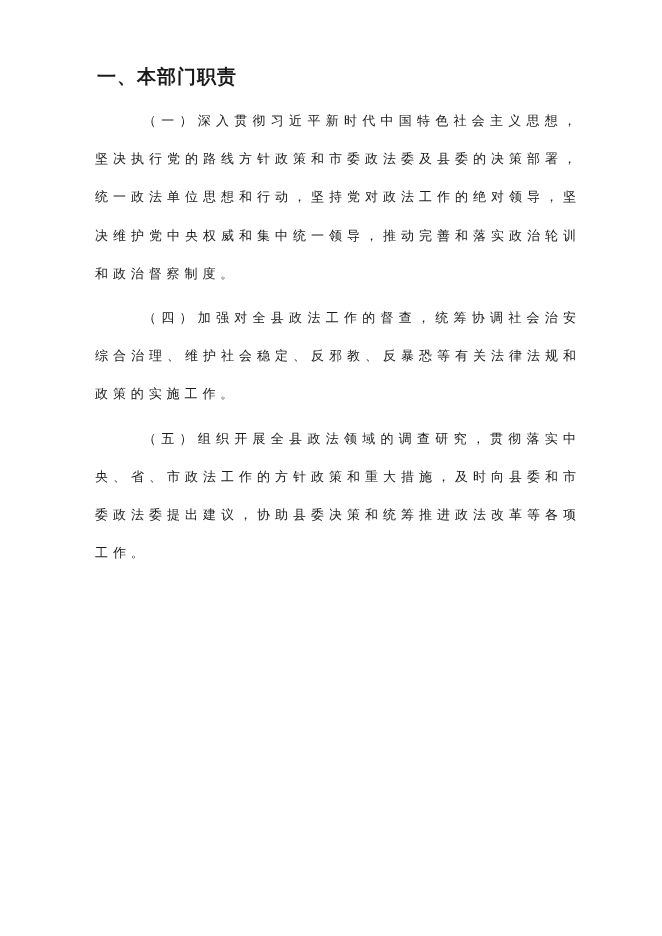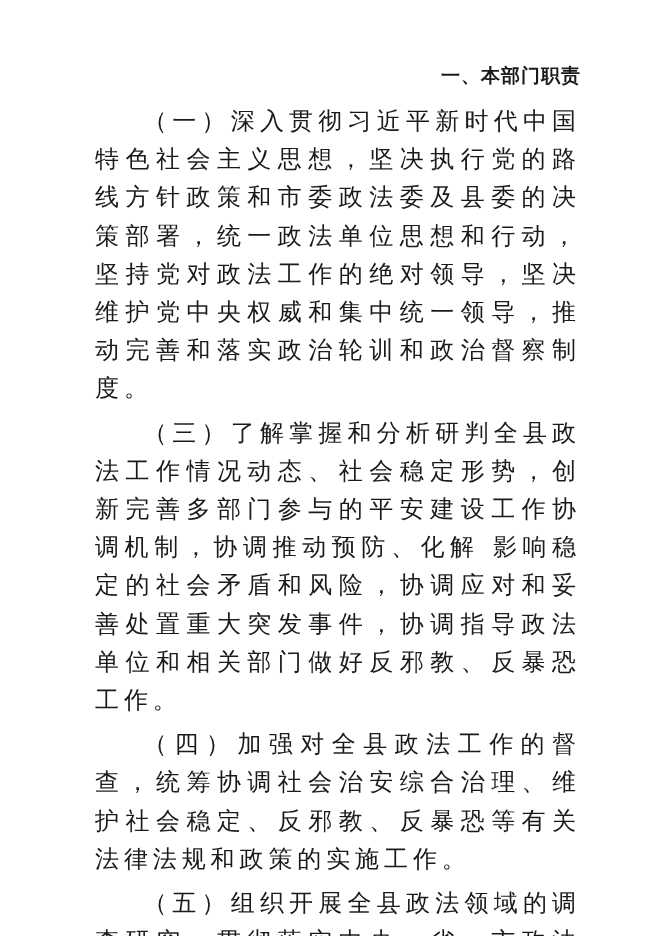--- a/index.html
+++ b/index.html
@@ -3,32 +3,31 @@
   <meta charset="utf-8">
   <style>
     html, body { margin: 0; padding: 0; background: #ffffff; }
     body { width: 662px; height: 936px; position: relative; overflow: hidden; }
     .page {
       position: absolute; left: 95px; top: 64px; width: 486px;
       color: #1a1a1a;
       font-family: "DejaVu Serif", "Liberation Serif", serif;
     }
     .heading {
-      font-family: Liberation Mono, monospace;
+      font-family: Liberation Sans, sans-serif;
       font-weight: bold; font-size: 19px; line-height: 26px;
-      letter-spacing: 1px; margin: 0 0 12px 15px; text-align: right;
+      letter-spacing: 1px; margin: 0 0 12px 2px;
     }
     .para {
-      font-size: 24px; line-height: 38.2px;
+      font-size: 13px; line-height: 38.2px;
       letter-spacing: 4.9px; text-indent: 48px;
       margin: 0 0 6px 0; text-align: justify; word-break: break-all;
     }
   </style>
 </head>
 <body>
 
 <div class="page">
   <div class="heading">一、本部门职责</div>
   <p class="para">（一）深入贯彻习近平新时代中国特色社会主义思想，坚决执行党的路线方针政策和市委政法委及县委的决策部署，统一政法单位思想和行动，坚持党对政法工作的绝对领导，坚决维护党中央权威和集中统一领导，推动完善和落实政治轮训和政治督察制度。</p>
-  <p class="para">（三）了解掌握和分析研判全县政法工作情况动态、社会稳定形势，创新完善多部门参与的平安建设工作协调机制，协调推动预防、化解 影响稳定的社会矛盾和风险，协调应对和妥善处置重大突发事件，协调指导政法单位和相关部门做好反邪教、反暴恐工作。</p>
   <p class="para">（四）加强对全县政法工作的督查，统筹协调社会治安综合治理、维护社会稳定、反邪教、反暴恐等有关法律法规和政策的实施工作。</p>
   <p class="para">（五）组织开展全县政法领域的调查研究，贯彻落实中央、省、市政法工作的方针政策和重大措施，及时向县委和市委政法委提出建议，协助县委决策和统筹推进政法改革等各项工作。</p>
 </div>
 
 </body></html>

